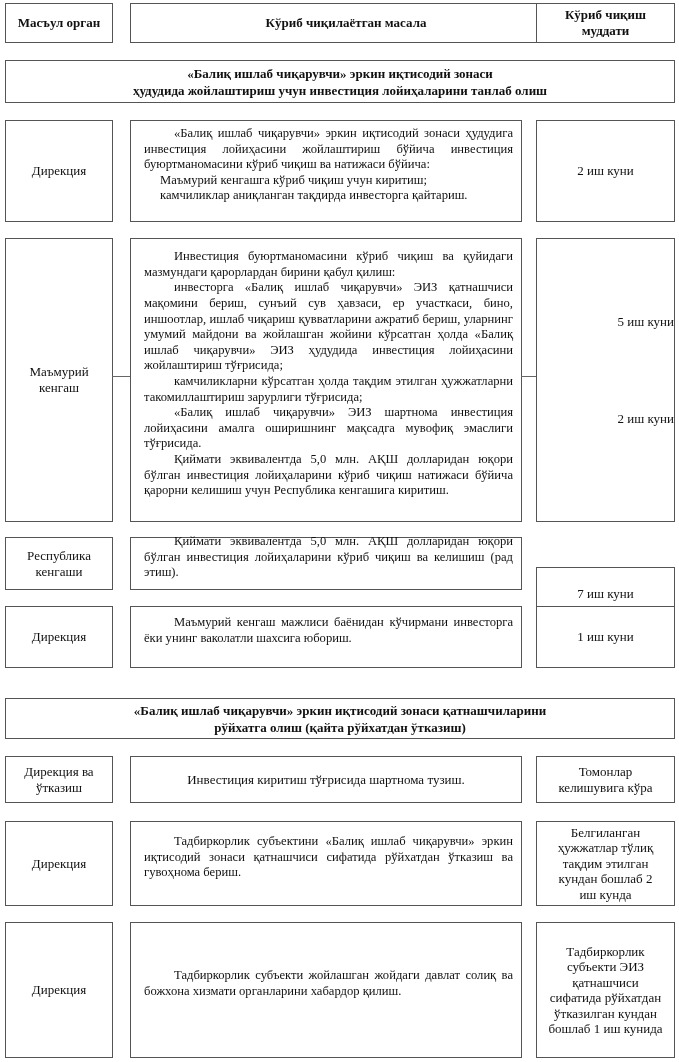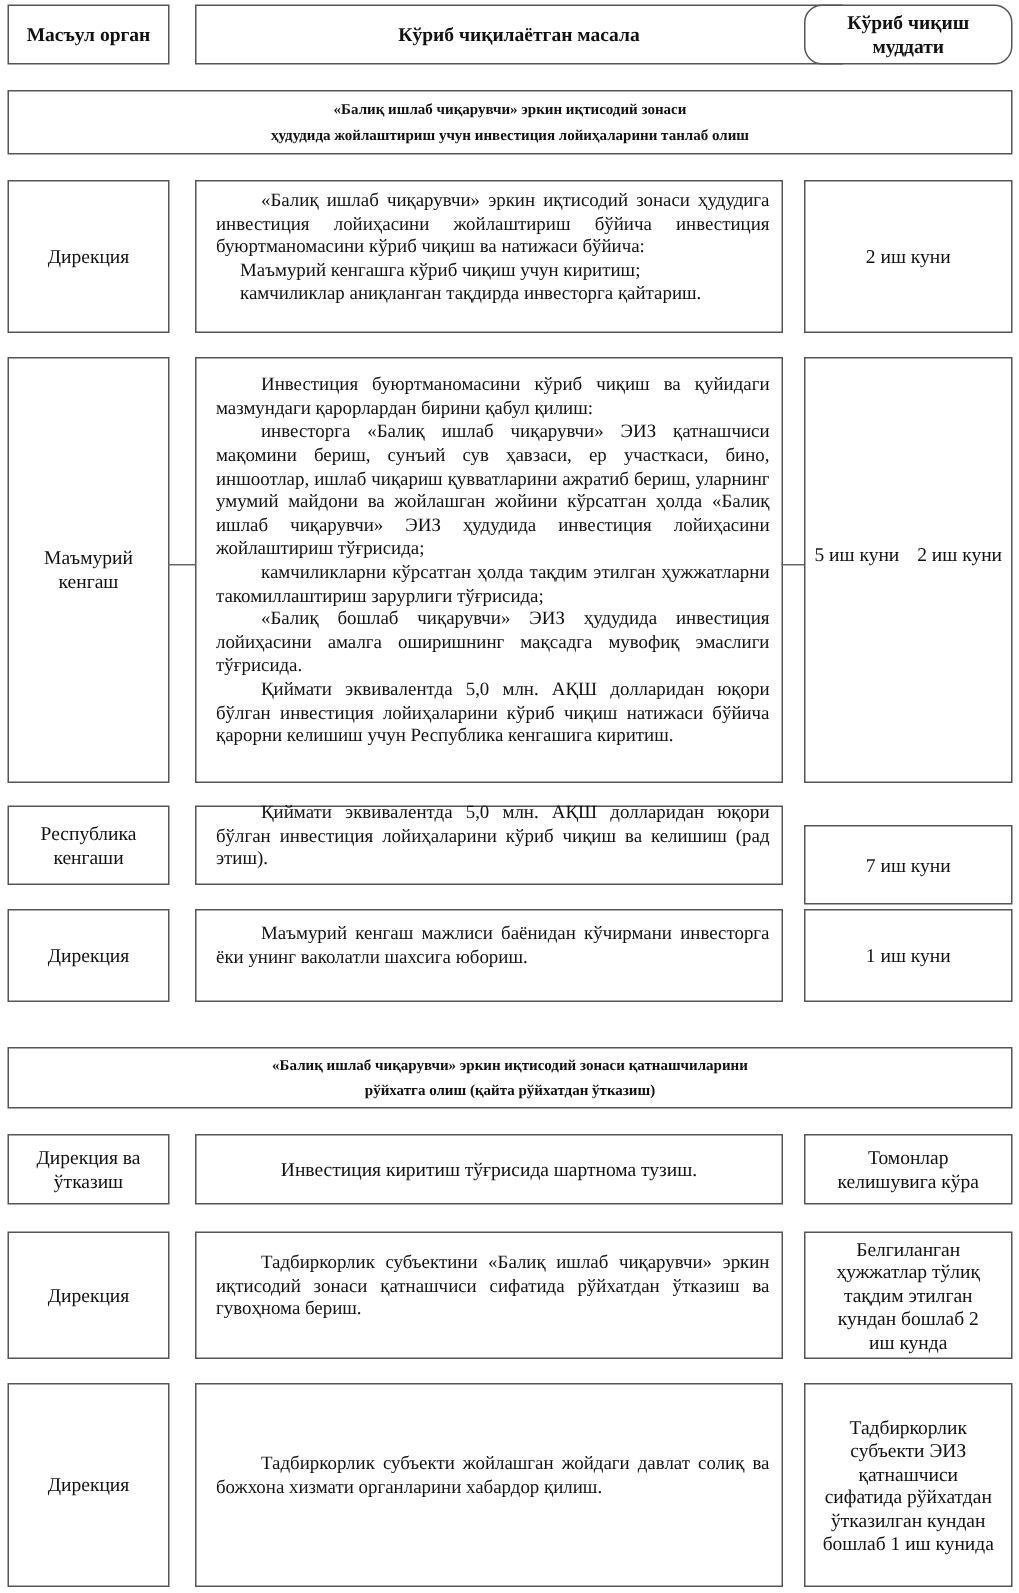--- a/index.html
+++ b/index.html
@@ -1,40 +1,40 @@
 <!DOCTYPE html>
 <html><head>
 <meta charset="utf-8">
 <style>
   html, body { margin: 0; padding: 0; background: #ffffff; }
   body { width: 679px; height: 1062px; position: relative; overflow: hidden;
          font-family: "Liberation Serif", "DejaVu Serif", serif; color: #111; }
   .box { position: absolute; border: 1px solid #555; background: #fff; box-sizing: border-box; }
   .center { display: flex; align-items: center; justify-content: center; text-align: center; }
   .hdr { font-weight: bold; font-size: 13px; line-height: 16px; }
-  .sec { font-weight: bold; font-size: 10px; line-height: 17px; text-align: center;
+  .sec { font-weight: bold; font-size: 13px; line-height: 17px; text-align: center;
          display: flex; flex-direction: column; justify-content: center; align-items: center; }
   .cell { font-size: 13px; line-height: 16px; }
   .txt { font-size: 12.6px; line-height: 15.6px; padding: 3px 8px 15px 13px; text-align: justify;
          display: flex; flex-direction: column; justify-content: center; }
   .txt p { margin: 0; text-indent: 30px; }
   .txt p.flush { text-indent: 0; padding-left: 16px; }
   .conn { position: absolute; height: 1px; background: #666; }
-  .time-stack { display: flex; justify-content: space-around; align-items: center; }
+  .time-stack { display: flex; flex-direction: column; justify-content: space-around; align-items: flex-end; }
 </style>
 </head>
 <body>
 
 <div class="box center hdr" style="left:5px; top:3px; width:108px; height:40px;">
   <span>Масъул орган</span>
 </div>
 <div class="box center hdr" style="left:130px; top:3px; width:432px; height:40px;">
   <span>Кўриб чиқилаётган масала</span>
 </div>
-<div class="box center hdr" style="left:536px; top:3px; width:139px; height:40px; padding:0 20px;border-radius:12px;">
+<div class="box center hdr" style="left:536px; top:3px; width:139px; height:40px; padding:0 20px;">
   <span>Кўриб чиқиш муддати</span>
 </div>
 
 <div class="box sec" style="left:5px; top:60px; width:670px; height:43px;">
   <div>«Балиқ ишлаб чиқарувчи» эркин иқтисодий зонаси</div>
   <div>ҳудудида жойлаштириш учун инвестиция лойиҳаларини танлаб олиш</div>
 </div>
 
 <div class="box center cell" style="left:5px; top:120px; width:108px; height:102px;">
   <span>Дирекция</span>
@@ -49,36 +49,36 @@
 </div>
 
 <div class="box center cell" style="left:5px; top:238px; width:108px; height:284px; padding:0 14px;">
   <span>Маъмурий кенгаш</span>
 </div>
 <div class="conn" style="left:112px; top:376px; width:19px;"></div>
 <div class="box txt" style="left:130px; top:238px; width:392px; height:284px;">
   <p>Инвестиция буюртманомасини кўриб чиқиш ва қуйидаги мазмундаги қарорлардан бирини қабул қилиш:</p>
   <p>инвесторга «Балиқ ишлаб чиқарувчи» ЭИЗ қатнашчиси мақомини бериш, сунъий сув ҳавзаси, ер участкаси, бино, иншоотлар, ишлаб чиқариш қувватларини ажратиб бериш, уларнинг умумий майдони ва жойлашган жойини кўрсатган ҳолда «Балиқ ишлаб чиқарувчи» ЭИЗ ҳудудида инвестиция лойиҳасини жойлаштириш тўғрисида;</p>
   <p>камчиликларни кўрсатган ҳолда тақдим этилган ҳужжатларни такомиллаштириш зарурлиги тўғрисида;</p>
-  <p>«Балиқ бошлаб чиқарувчи» ЭИЗ ҳудудида инвестиция лойиҳасини амалга оширишнинг мақсадга мувофиқ эмаслиги тўғрисида.</p>
+  <p>«Балиқ ишлаб чиқарувчи» ЭИЗ шартнома инвестиция лойиҳасини амалга оширишнинг мақсадга мувофиқ эмаслиги тўғрисида.</p>
   <p>Қиймати эквивалентда 5,0 млн. АҚШ долларидан юқори бўлган инвестиция лойиҳаларини кўриб чиқиш натижаси бўйича қарорни келишиш учун Республика кенгашига киритиш.</p>
 </div>
 <div class="conn" style="left:521px; top:376px; width:16px;"></div>
 <div class="box cell time-stack" style="left:536px; top:238px; width:139px; height:284px; padding:34px 0 54px 0;">
   <span>5 иш куни</span>
   <span>2 иш куни</span>
 </div>
 
 <div class="box center cell" style="left:5px; top:537px; width:108px; height:53px; padding:0 10px;">
   <span>Республика кенгаши</span>
 </div>
 <div class="box txt" style="left:130px; top:537px; width:392px; height:53px;">
   <p>Қиймати эквивалентда 5,0 млн. АҚШ долларидан юқори бўлган инвестиция лойиҳаларини кўриб чиқиш ва келишиш (рад этиш).</p>
 </div>
-<div class="box center cell" style="left:536px; top:550px; width:139px; height:53px;">
+<div class="box center cell" style="left:536px; top:567px; width:139px; height:53px;">
   <span>7 иш куни</span>
 </div>
 
 <div class="box center cell" style="left:5px; top:606px; width:108px; height:62px;">
   <span>Дирекция</span>
 </div>
 <div class="box txt" style="left:130px; top:606px; width:392px; height:62px;">
   <p>Маъмурий кенгаш мажлиси баёнидан кўчирмани инвесторга ёки унинг ваколатли шахсига юбориш.</p>
 </div>
 <div class="box center cell" style="left:536px; top:606px; width:139px; height:62px;">

